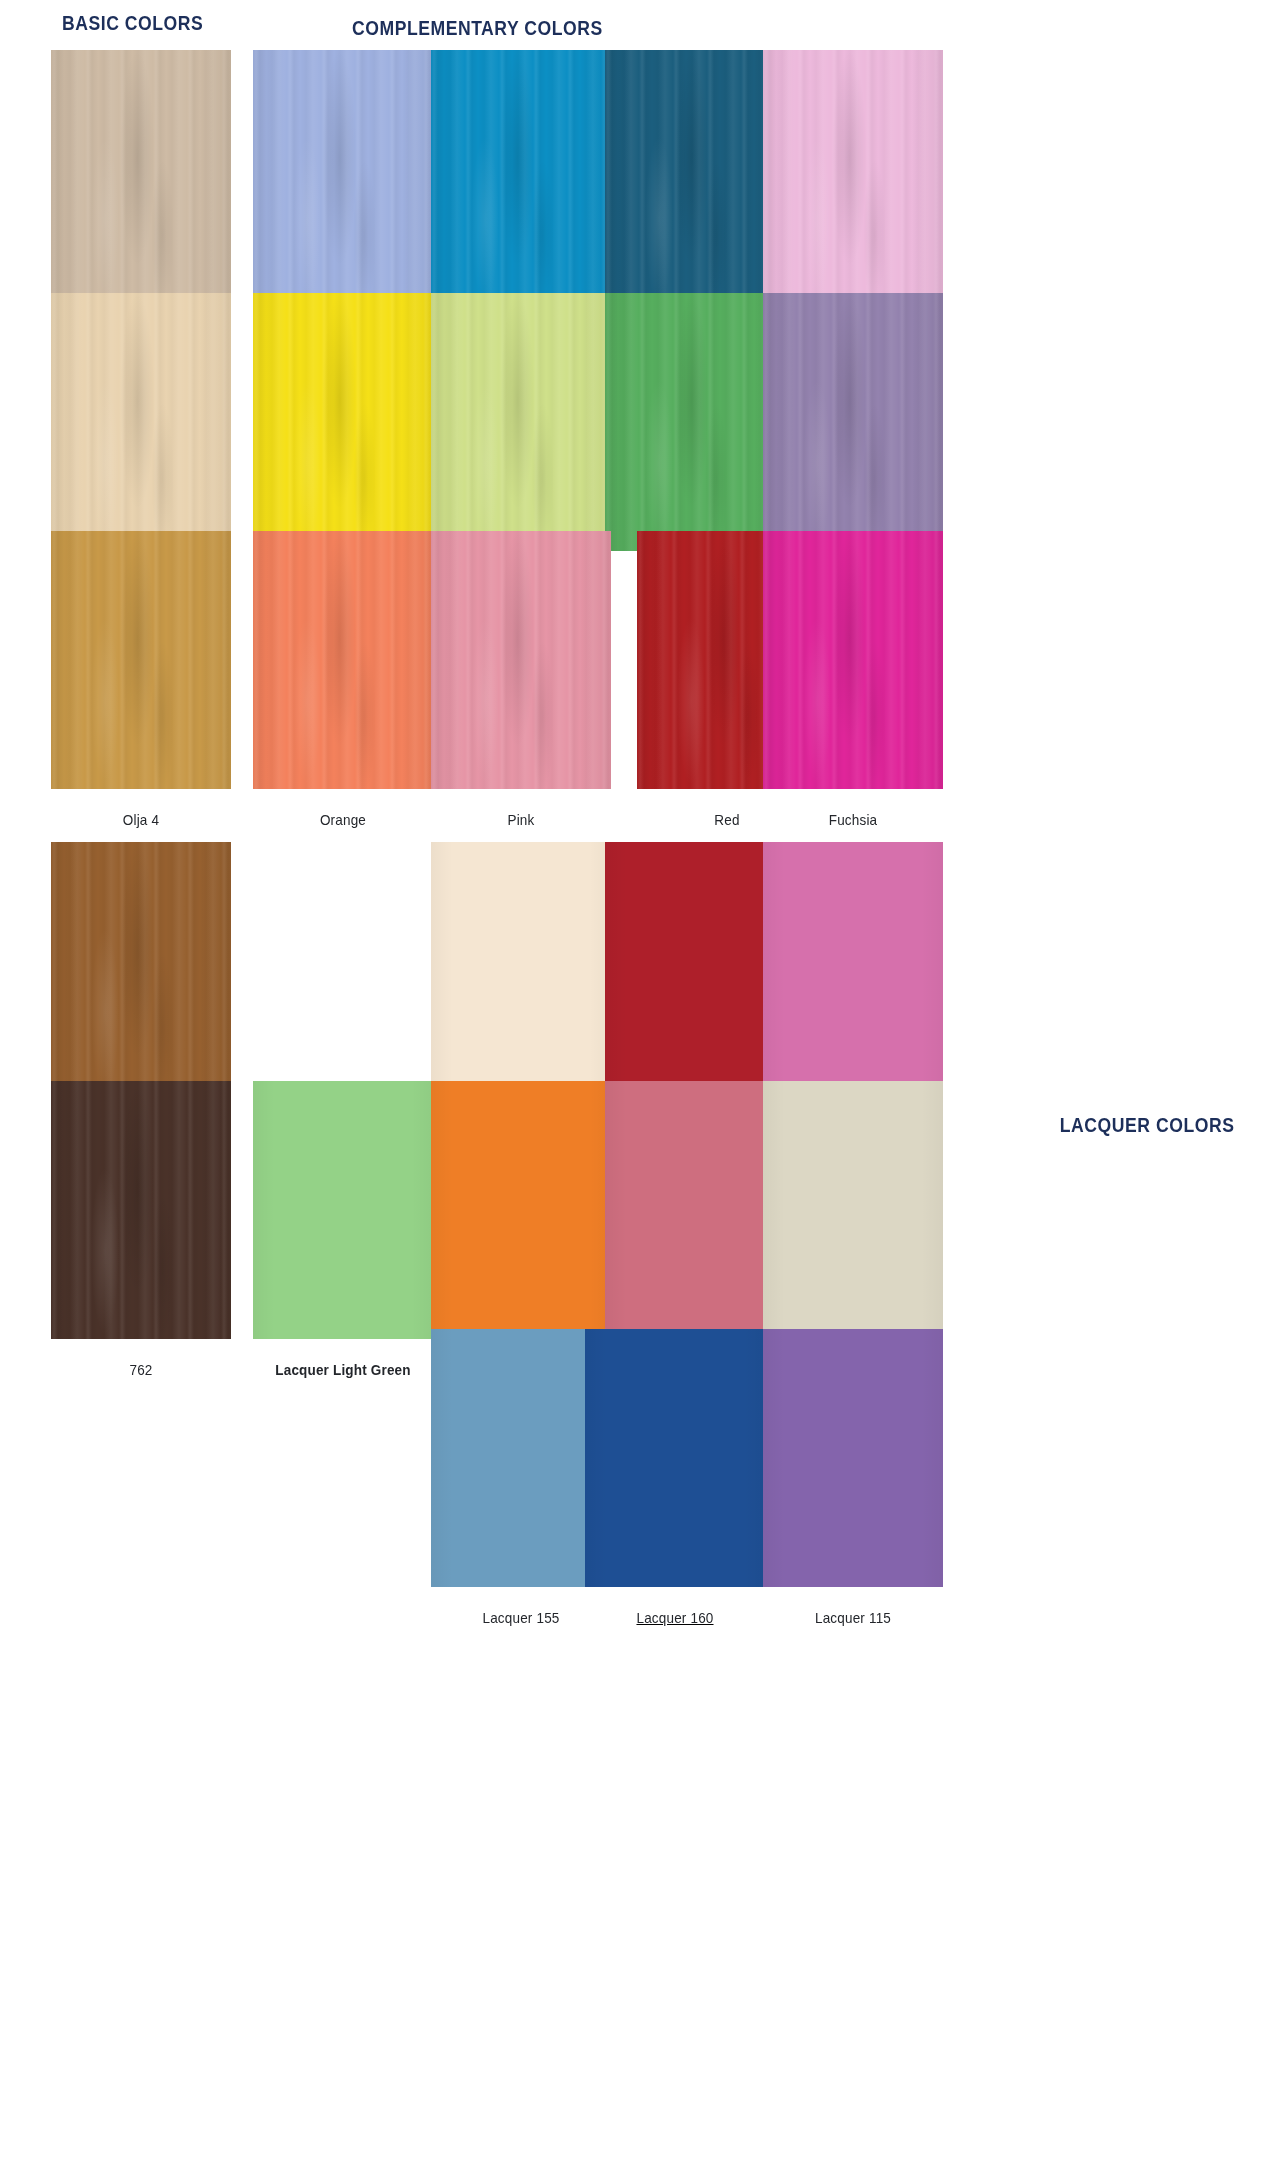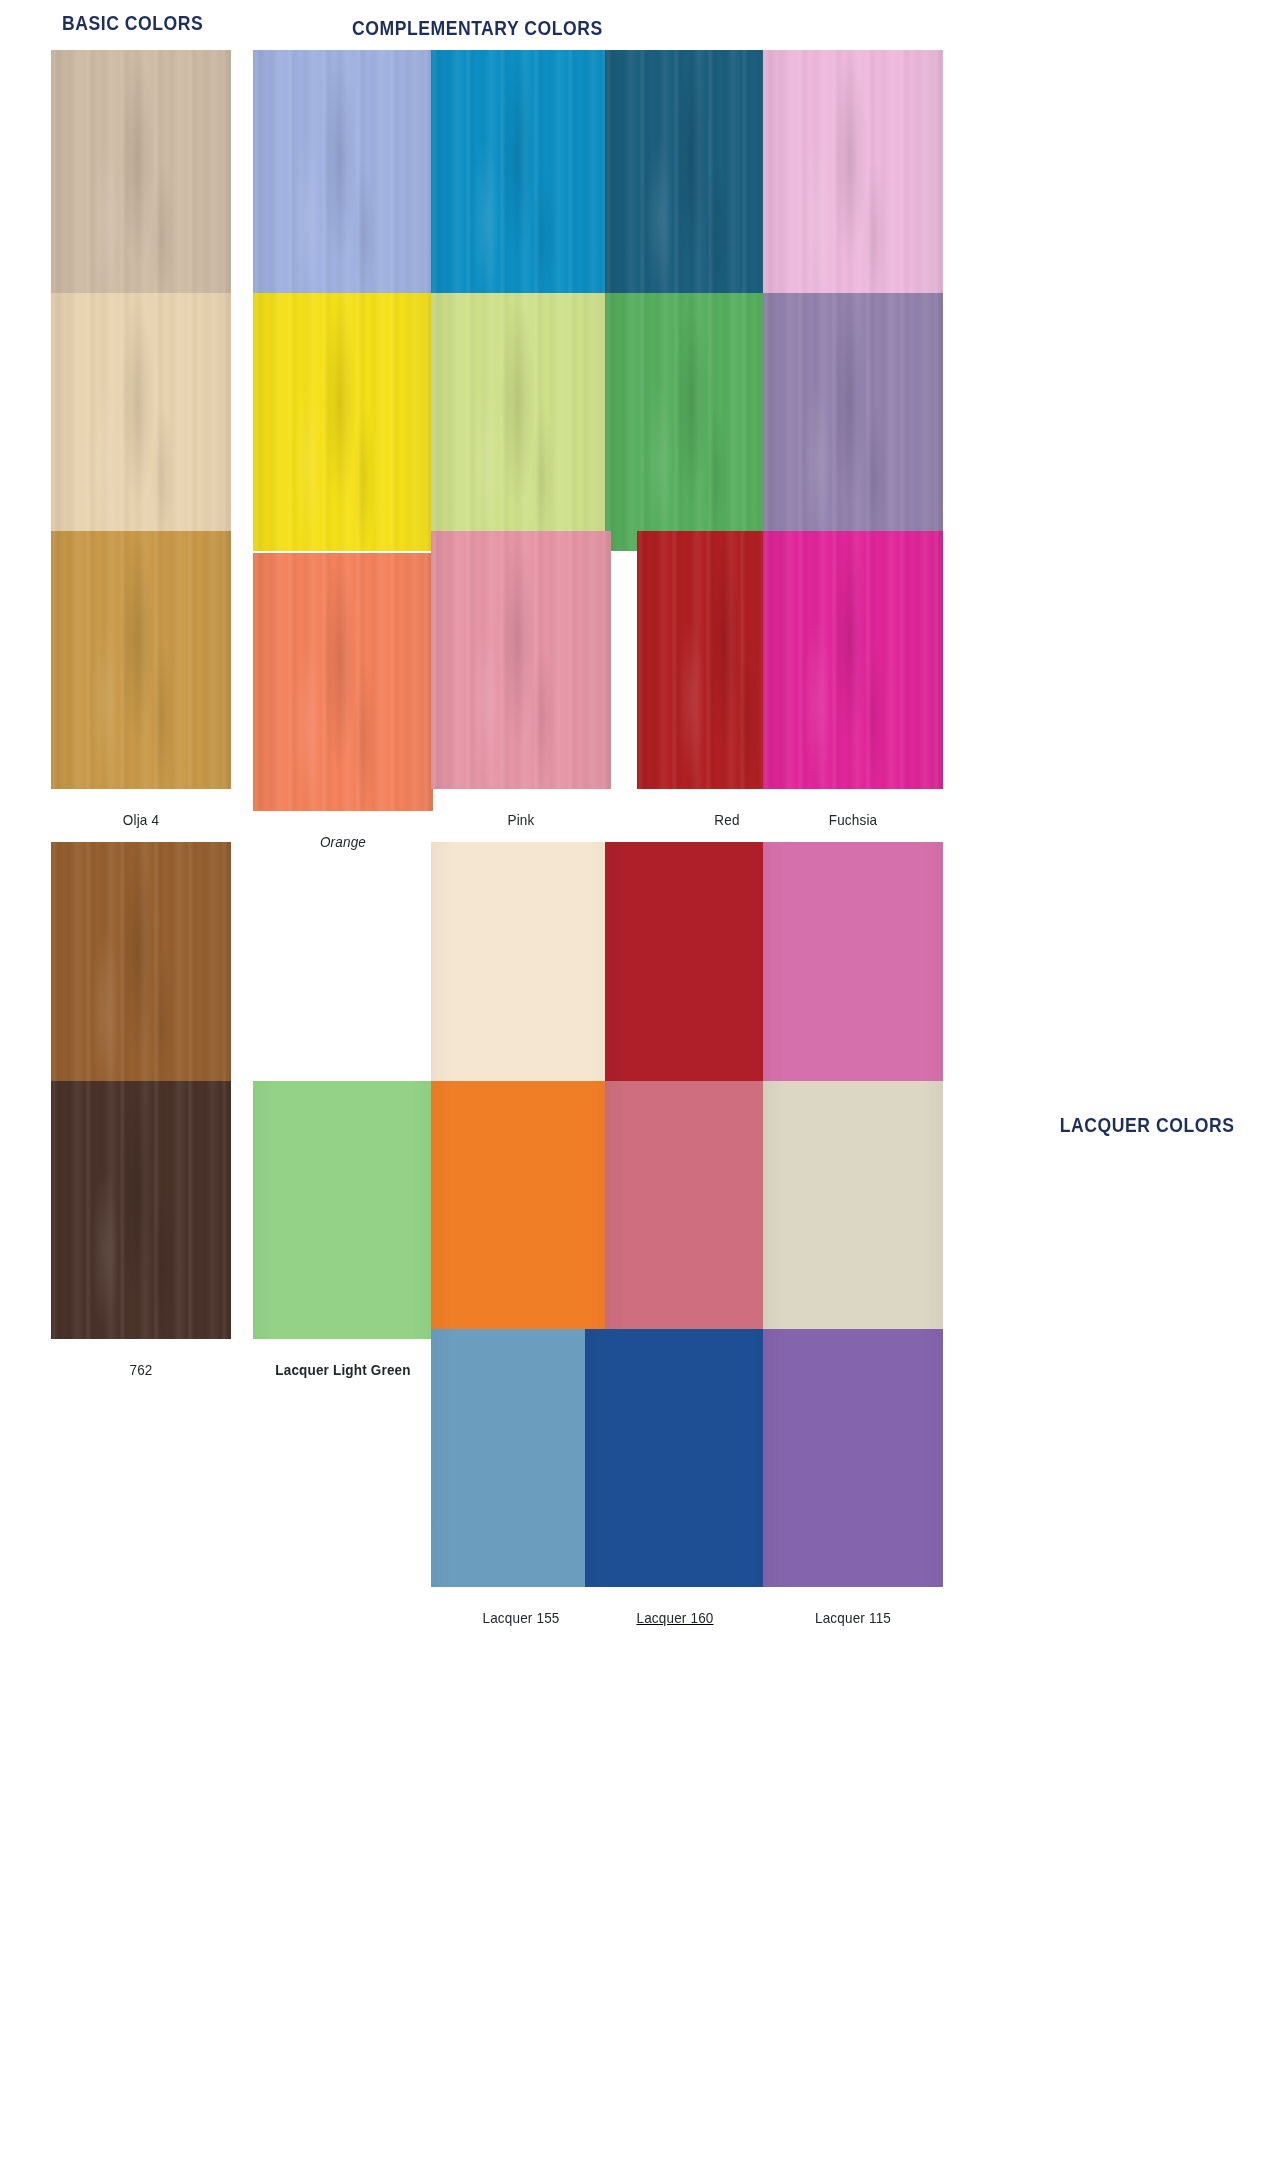--- a/index.html
+++ b/index.html
@@ -163,21 +163,21 @@
         <div class="swatch-label">Green</div>
       </div>
       <div class="cell" style="left: 760px; top: 293px;">
         <div class="swatch grain" style="background: rgb(147, 130, 174);"></div>
         <div class="swatch-label">Purple</div>
       </div>
       <div class="cell" style="left: 48px; top: 531px;">
         <div class="swatch grain" style="background: rgb(200, 153, 72);"></div>
         <div class="swatch-label">Olja 4</div>
       </div>
-      <div class="cell" style="left: 250px; top: 553px; font-style: italic;">
+      <div class="cell" style="left: 250px; top: 531px;">
         <div class="swatch grain" style="background: rgb(244, 129, 92);"></div>
         <div class="swatch-label">Orange</div>
       </div>
       <div class="cell" style="left: 428px; top: 531px;">
         <div class="swatch grain" style="background: rgb(230, 149, 166);"></div>
         <div class="swatch-label">Pink</div>
       </div>
       <div class="cell" style="left: 634px; top: 531px;">
         <div class="swatch grain" style="background: rgb(176, 31, 34);"></div>
         <div class="swatch-label">Red</div>

